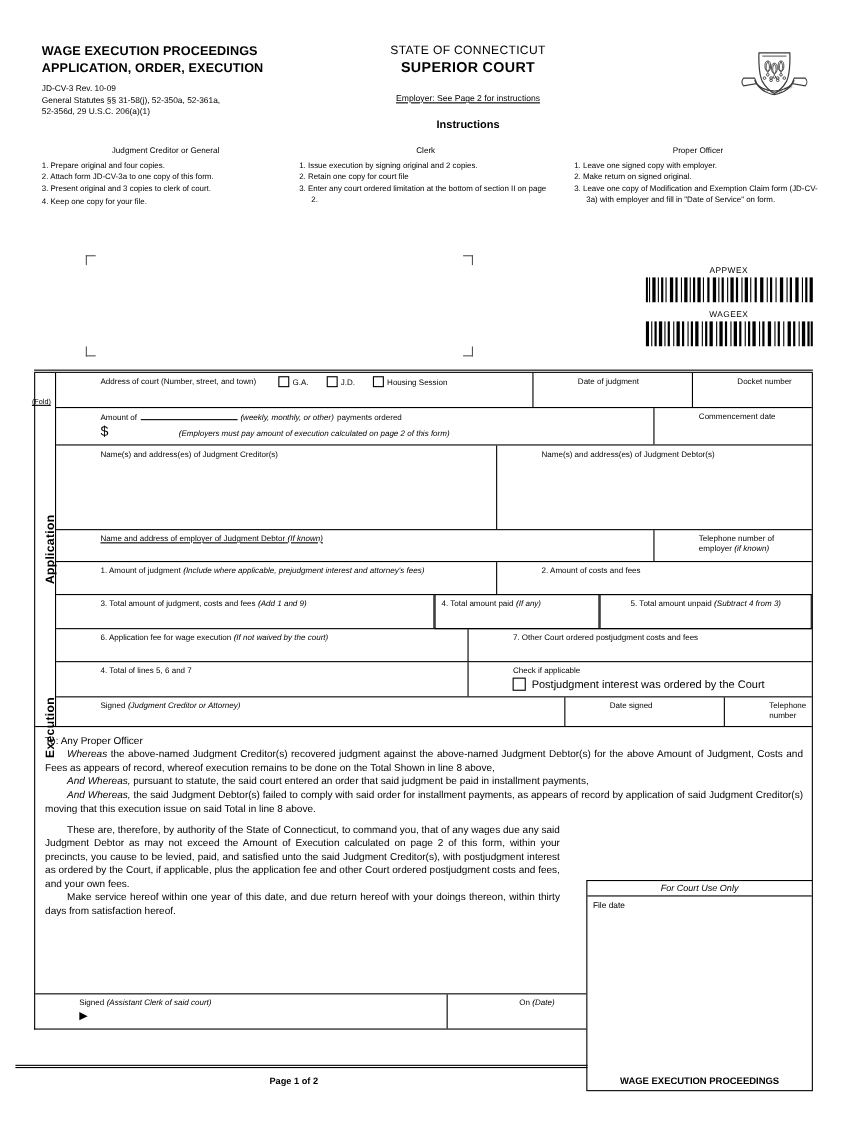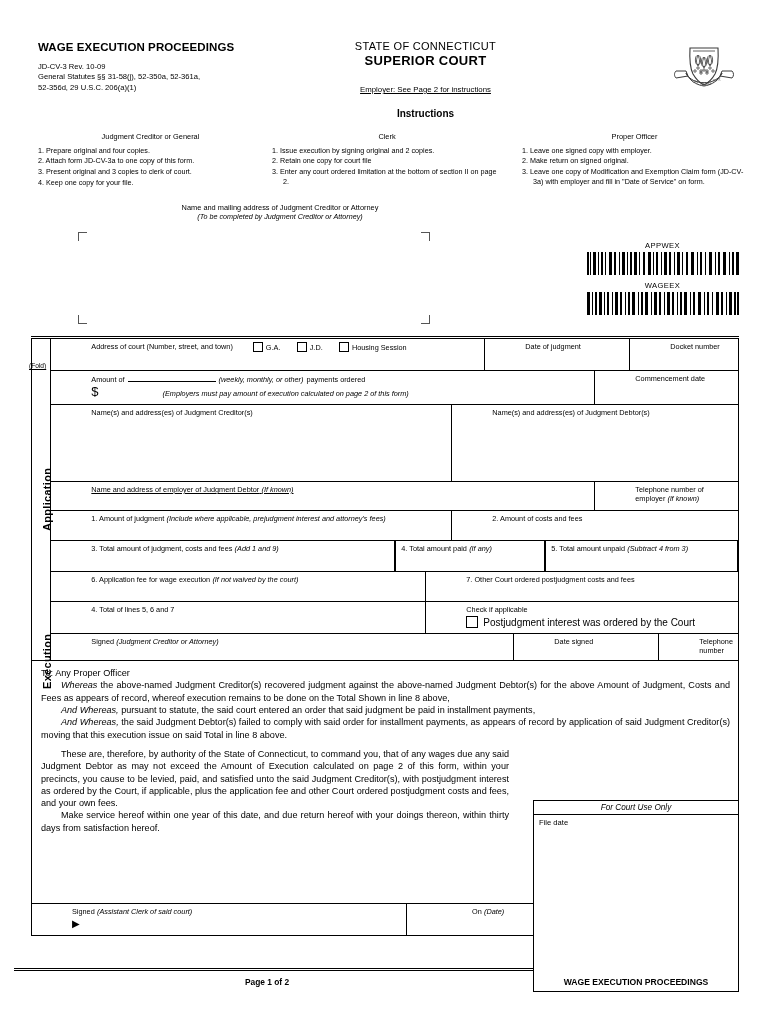--- a/index.html
+++ b/index.html
@@ -104,20 +104,21 @@
 </head>
 <body>
 
 <div class="page">
 
   <div class="header">
 
     <div class="hdr-left">
       <div class="hdr-title">
         <div>WAGE EXECUTION PROCEEDINGS</div>
+        <div>APPLICATION, ORDER, EXECUTION</div>
       </div>
       <div class="hdr-sub">
         <div>JD-CV-3   Rev. 10-09</div>
         <div>General Statutes §§ 31-58(j), 52-350a, 52-361a,</div>
         <div>52-356d, 29 U.S.C. 206(a)(1)</div>
       </div>
     </div>
 
     <div class="hdr-center">
       <div class="hdr-state">STATE OF CONNECTICUT</div>
@@ -184,24 +185,20 @@
     <div class="icol icol-3">
       <h4>Proper Officer</h4>
       <ol>
         <li>1. Leave one signed copy with employer.</li>
         <li>2. Make return on signed original.</li>
         <li>3. Leave one copy of Modification and Exemption Claim form (JD-CV-3a) with employer and fill in "Date of Service" on form.</li>
       </ol>
     </div>
   </div>
 
-  <div class="addr-wrap">
-    <div class="addr-l1">Name and mailing address of Judgment Creditor or Attorney</div>
-    <div class="addr-l2">(To be completed by Judgment Creditor or Attorney)</div>
-  </div>
   <div class="addr-box">
     <span class="cnr tl"></span>
     <span class="cnr tr"></span>
     <span class="cnr bl"></span>
     <span class="cnr br"></span>
   </div>
 
   <div class="bc-group">
     <div class="bc-label">APPWEX</div>
     <div class="bc-bars">
@@ -373,21 +370,21 @@
 
           <div class="row" style="height:31px;">
             <div class="cell" style="width:309px;">
               <span class="lbl">3. Total amount of judgment, costs and fees</span>
               <span class="lbl" style="font-style:italic;">(Add 1 and 9)</span>
             </div>
             <div class="cell hvy" style="width:150px; margin:-1px 0 -1px 0; border-right:1.8px solid #000;">
               <span class="lbl">4. Total amount paid</span>
               <span class="lbl" style="font-style:italic;">(If any)</span>
             </div>
-            <div class="cell hvy" style="flex:1; margin:-1px 0 -1px 0; border-left:none;">
+            <div class="cell hvy" style="flex:1; margin:-1px 0 -1px 0; border-left:none;text-align:center;">
               <span class="lbl">5. Total amount unpaid</span>
               <span class="lbl" style="font-style:italic;">(Subtract 4 from 3)</span>
             </div>
           </div>
 
           <div class="row" style="height:30px;">
             <div class="cell" style="width:340px;">
               <span class="lbl">6. Application fee for wage execution</span>
               <span class="lbl" style="font-style:italic;">(If not waived by the court)</span>
             </div>

